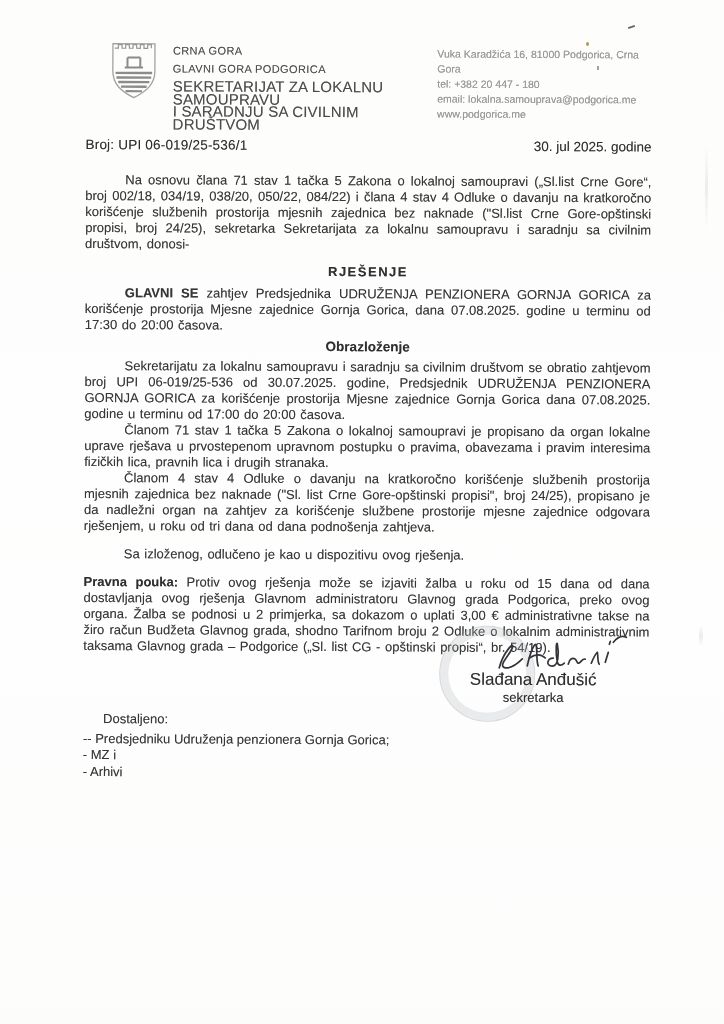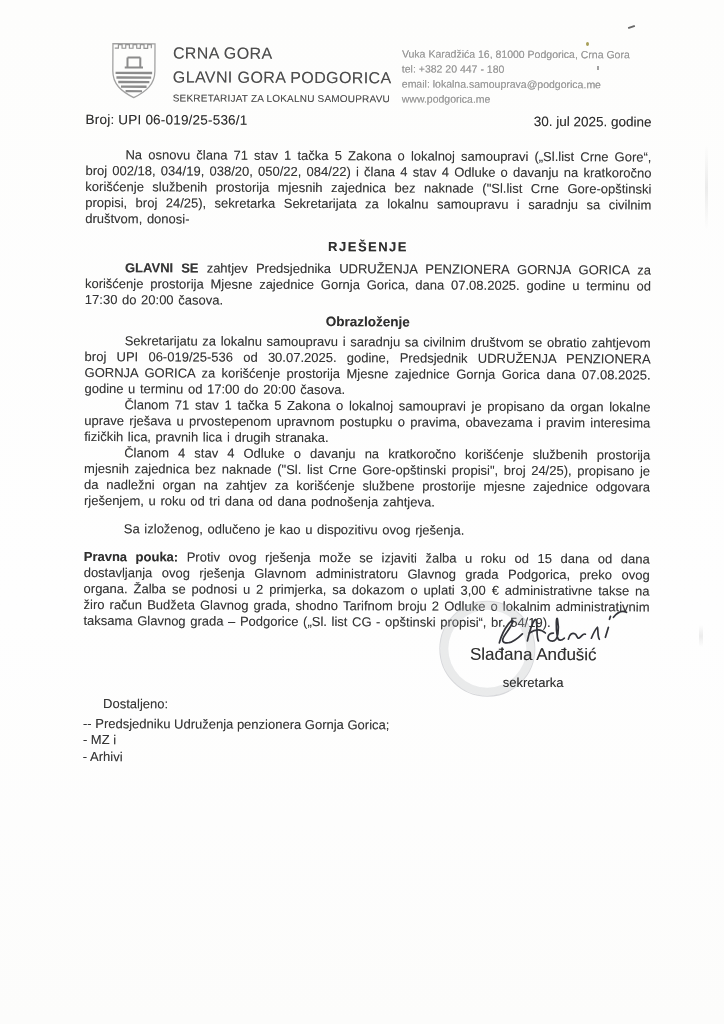--- a/index.html
+++ b/index.html
@@ -13,22 +13,22 @@
   .inner {
     position:absolute; left:86px; top:38px; width:566px;
     transform:rotate(0.25deg); transform-origin:top left;
     text-shadow:0 0 0.6px rgba(70,70,70,0.45);
   }
   
   .lh { display:flex; justify-content:space-between; align-items:flex-start; }
   .lh-left { display:flex; gap:13px; }
   .coa { flex:0 0 auto; margin-left:22px; opacity:.8; }
   .org { padding-top:6px; }
-  .org-big { font-size:16px; letter-spacing:.4px; color:#4d4d4d; margin-bottom:6px; }
-  .org-small { font-size:10px; letter-spacing:.2px; color:#4d4d4d; line-height:12.5px; }
+  .org-big { font-size:11px; letter-spacing:.4px; color:#4d4d4d; margin-bottom:6px; }
+  .org-small { font-size:15px; letter-spacing:.2px; color:#4d4d4d; line-height:12.5px; }
   .org-small.first { margin-top:3px; }
   .lh-right { width:250px; font-size:10.5px; line-height:15px; color:#9a9a9a; padding-top:7px; }
   .ref-row { display:flex; justify-content:space-between; margin-top:7px; font-size:13.5px; color:#2e2e2e; }
   .ref-num { font-weight:normal; letter-spacing:.2px; }
   
   .para {
     margin:0; font-size:13px; line-height:16px; text-align:justify;
     word-spacing:1px; color:#363636;
   }
   .indent { text-indent:40px; }
@@ -49,21 +49,21 @@
     text-align:center; z-index:2;
   }
   .stamp {
     position:absolute; left:6px; top:-6px; width:94px; height:94px;
     border:1.5px solid rgba(125,130,140,0.30); border-radius:50%;
     box-shadow:inset 0 0 0 7px rgba(235,236,238,0.15), inset 0 0 0 8px rgba(130,135,145,0.16);
     pointer-events:none;
   }
   .sig-script { display:block; margin:0 auto -8px 52px; position:relative; }
   .sig-name { font-size:17px; color:#2f2f2f; position:relative; }
-  .sig-title { font-size:13px; color:#2f2f2f; position:relative; margin-top:10px; }
+  .sig-title { font-size:13px; color:#2f2f2f; position:relative; margin-top:0; }
   
   .dist { margin-top:8px; font-size:13px; line-height:16.5px; color:#363636; }
   .dist-label { margin-left:20px; margin-bottom:3px; }
   
   .artifact { position:absolute; pointer-events:none; }
   .a1 { left:628px; top:26px; width:7px; height:2px; background:#4e4e4e; transform:rotate(-18deg); opacity:.85; }
   .a2 { left:586px; top:42px; width:3px; height:4px; background:#9d9546; border-radius:50%; opacity:.9; }
   .a3 { left:597px; top:66px; width:2px; height:4px; background:#8a8a8a; opacity:.8; }
   .a4 { left:705px; top:145px; width:3px; height:85px; background:linear-gradient(180deg,transparent,#b9b9b9,transparent); opacity:.25; }
   .a5 { left:699px; top:625px; width:4px; height:22px; background:linear-gradient(180deg,transparent,#c2c2c2,transparent); opacity:.3; }
@@ -83,20 +83,21 @@
           <path d="M8,38 H48" stroke="#6f6f6f" stroke-width="2.6"></path>
           <path d="M9,43 H47" stroke="#6f6f6f" stroke-width="2.6"></path>
           <path d="M11,48 H45" stroke="#6f6f6f" stroke-width="2.6"></path>
           <path d="M14,53 H42" stroke="#6f6f6f" stroke-width="2.6"></path>
           <path d="M19,58 H37" stroke="#6f6f6f" stroke-width="2.4"></path>
         </svg>
         <div class="org">
           <div class="org-big">CRNA GORA</div>
           <div class="org-big">GLAVNI GORA PODGORICA</div>
           <div class="org-small first">SEKRETARIJAT ZA LOKALNU SAMOUPRAVU</div>
+          <div class="org-small">I SARADNJU SA CIVILNIM DRUŠTVOM</div>
         </div>
       </div>
       <div class="lh-right">
         <div>Vuka Karadžića 16, 81000 Podgorica, Crna Gora</div>
         <div>tel: +382 20 447 - 180</div>
         <div>email: lokalna.samouprava@podgorica.me</div>
         <div>www.podgorica.me</div>
       </div>
     </div>
 

